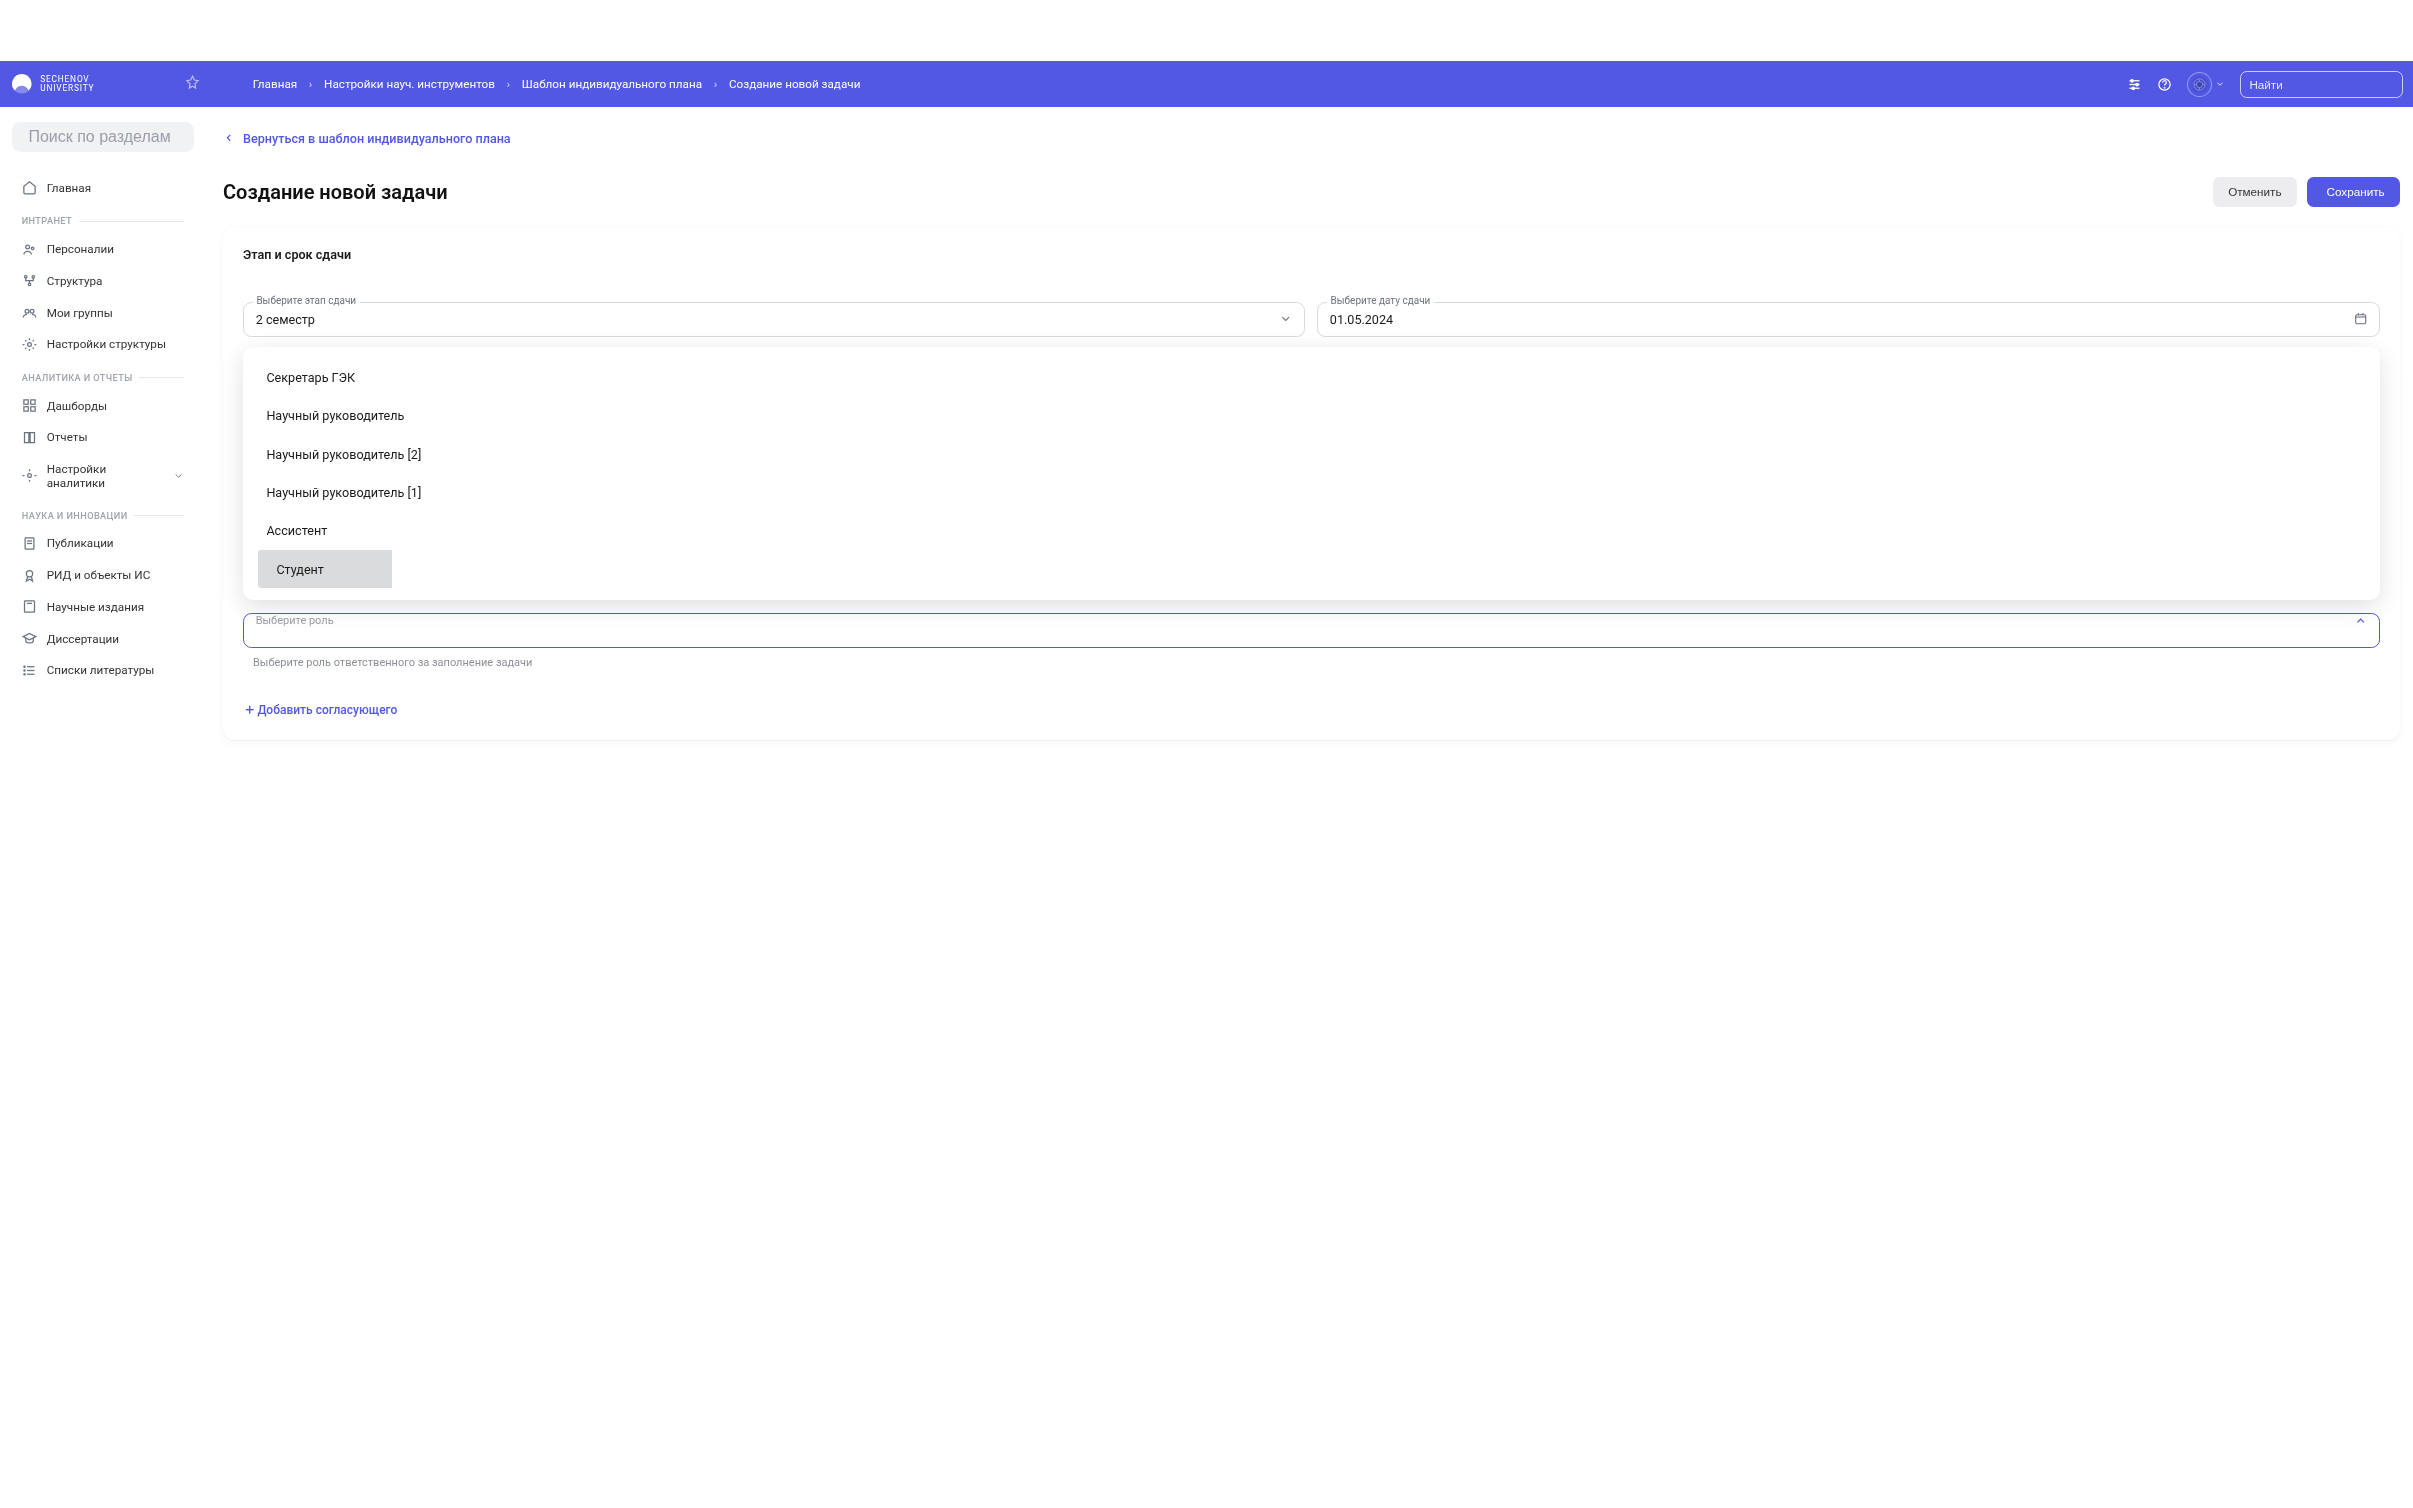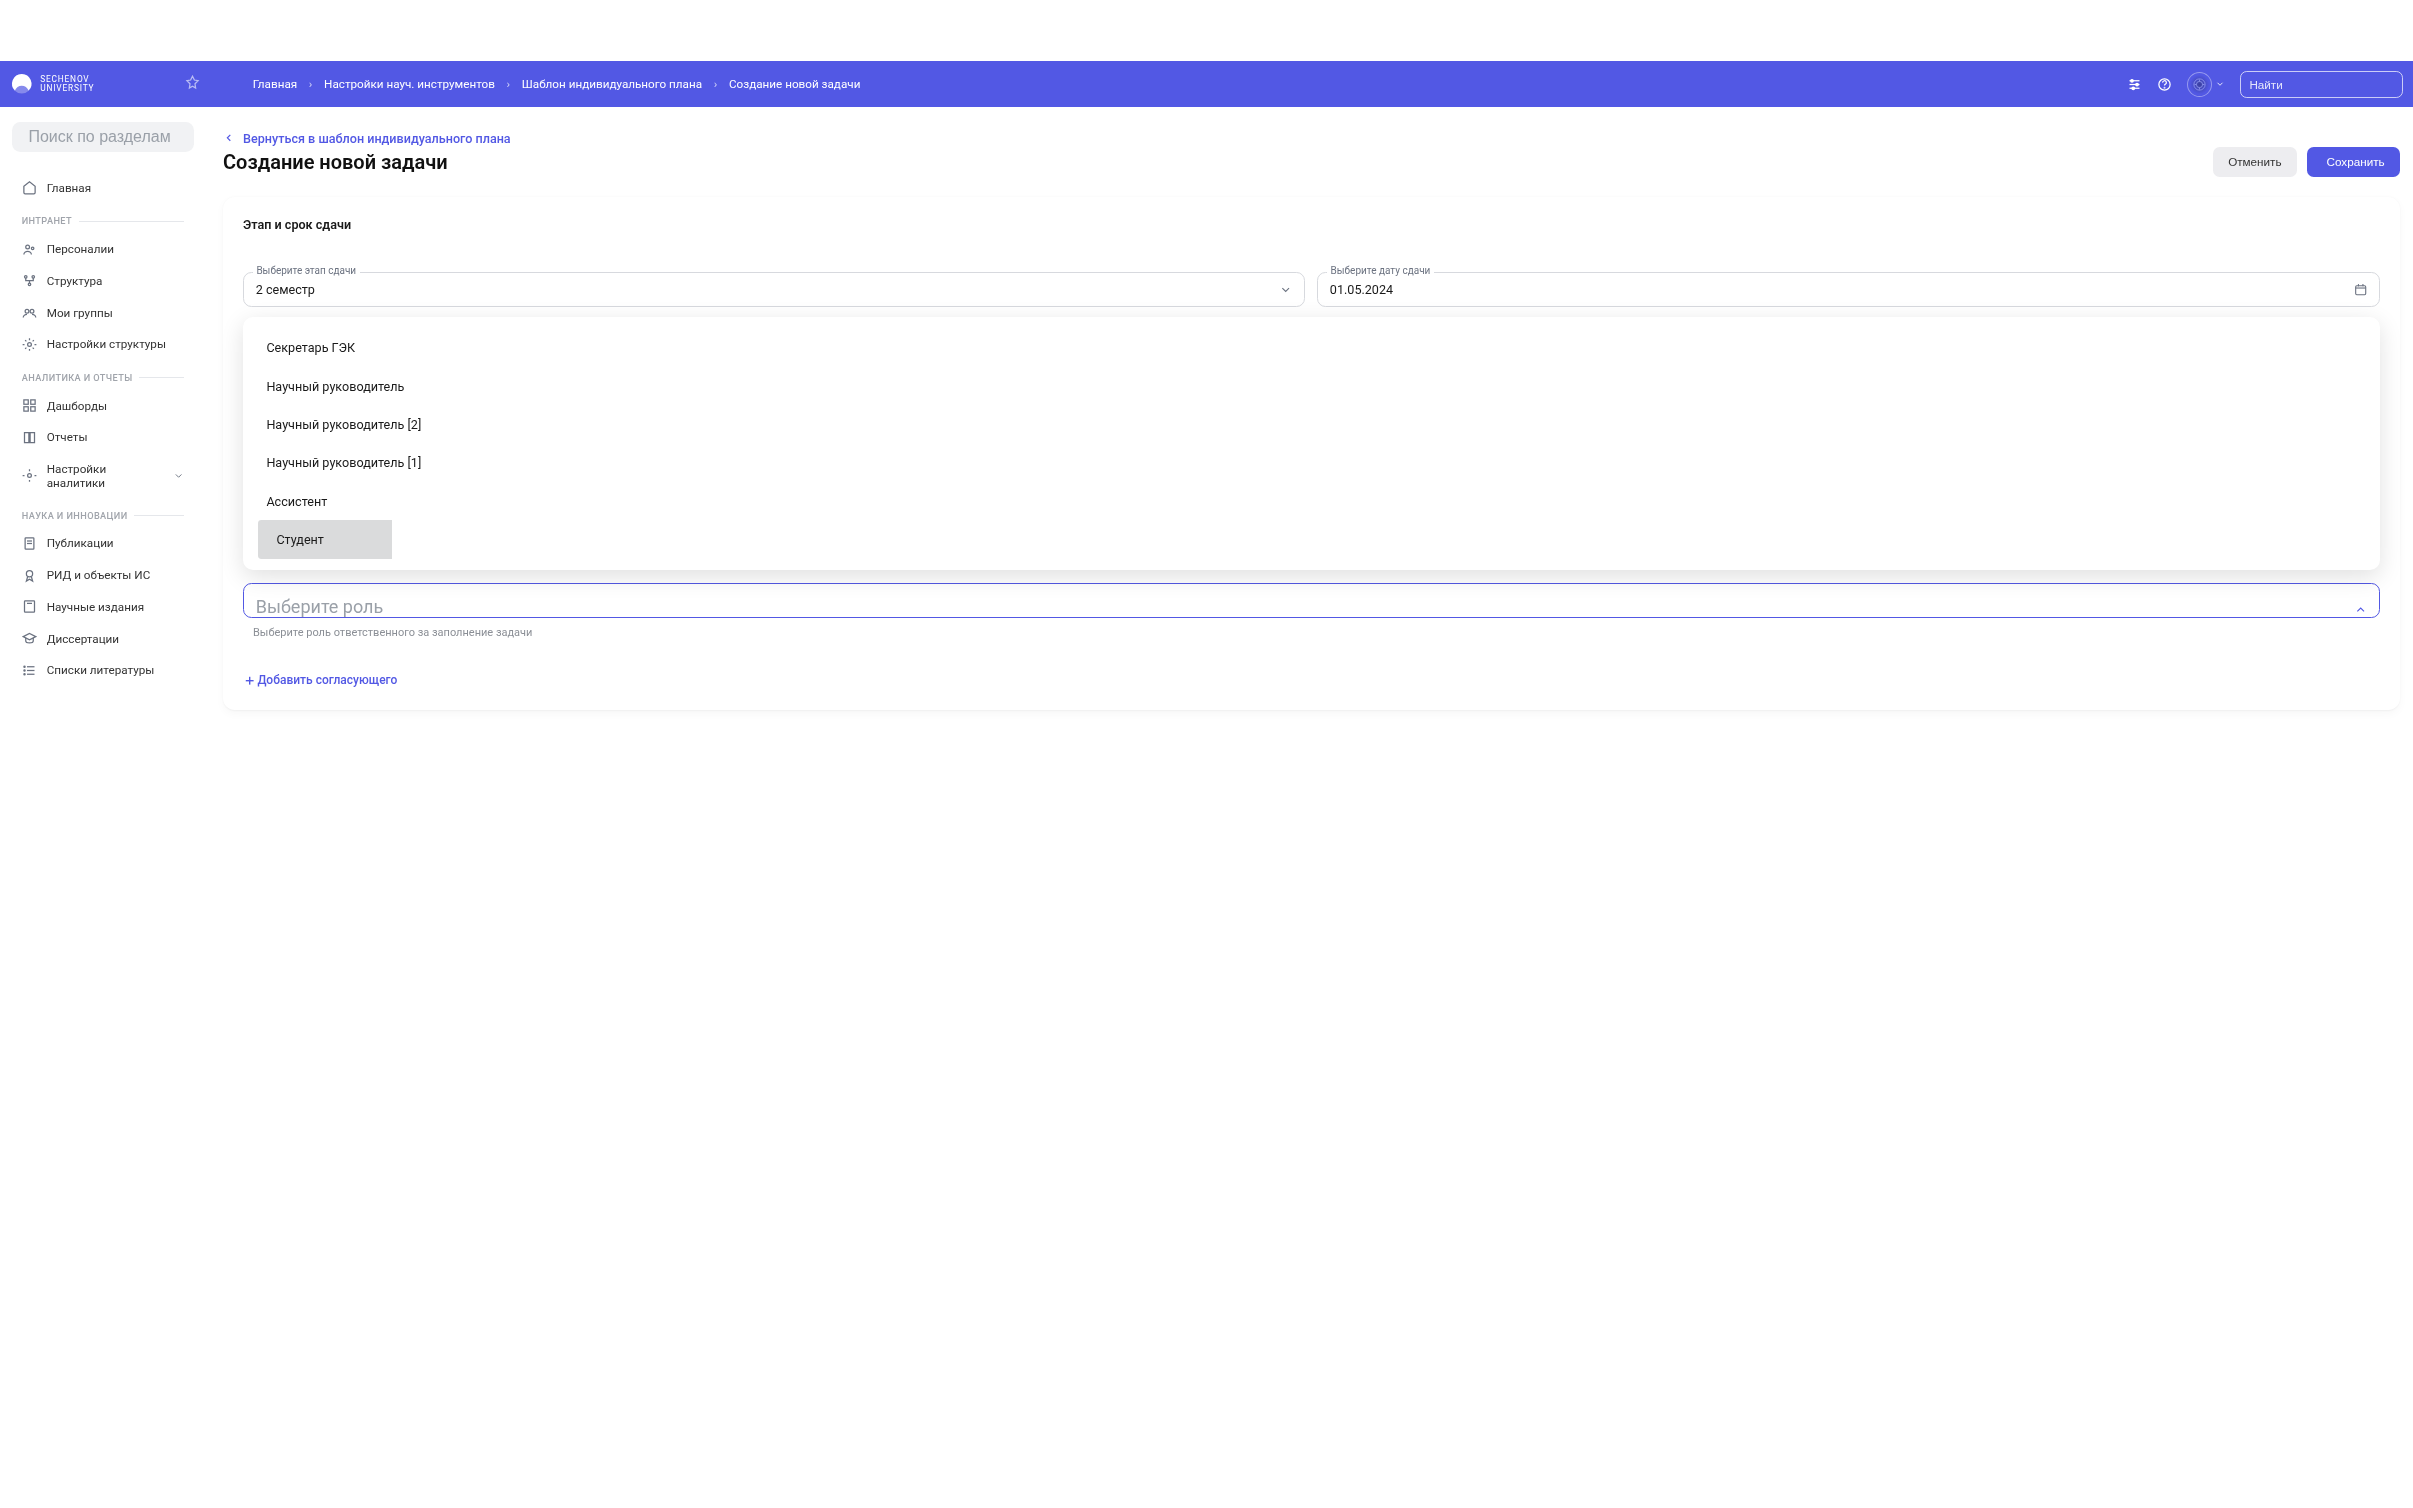--- a/index.html
+++ b/index.html
@@ -88,21 +88,21 @@
     font-weight: 500;
   }
   .nav-section::after {
     content: ""; flex: 1; height: 0.8px; background: #e5e7eb;
   }
   .nav-chevron { margin-left: auto; color: #6b7280; }
   .main { flex: 1; padding: 23.5px 13.4px 34px 17px; }
   .back-link {
     display: inline-flex; align-items: center; gap: 8.4px;
     color: #5258e4; font-size: 12.6px; font-weight: 500;
-    cursor: pointer; margin-bottom: 1px;
+    cursor: pointer; margin-bottom: 31px;
   }
   .page-head { display: flex; align-items: center; justify-content: space-between; margin-bottom: 20px; }
   .page-title { font-size: 20px; font-weight: 600; color: #111; }
   .btn {
     height: 30px; padding: 0 15px; border-radius: 6.7px; border: none;
     font-size: 11.7px; font-weight: 500; cursor: pointer;
   }
   .btn-secondary { background: #ededf0; color: #333; }
   .btn-primary { background: #5258e4; color: #fff; padding-left: 20px; }
   .card {
@@ -154,22 +154,22 @@
     margin-left: 10px;
     border-radius: 3.4px;
     max-width: 268px;
   }
   .dropdown-option.highlight span { display: inline-block; }
   .role-select {
     width: 100%; height: 35px;
     border: 1.3px solid #5258e4;
     border-radius: 8.4px;
     padding: 0 11.7px;
-    font-size: 18px;
-    display: flex; align-items: flex-end; justify-content: space-between;
+    font-size: 11px;
+    display: flex; align-items: flex-start; justify-content: space-between;
     cursor: pointer;
     color: #9aa0a8;
     margin-top: 10px;
   }
   .helper { font-size: 11px; color: #8b8f96; margin-top: 8.4px; padding-left: 10px; }
   .add-link {
     display: inline-flex; align-items: center; gap: 1px;
     color: #5258e4; font-size: 12px; font-weight: 500;
     cursor: pointer; margin-top: 34px;
   }

